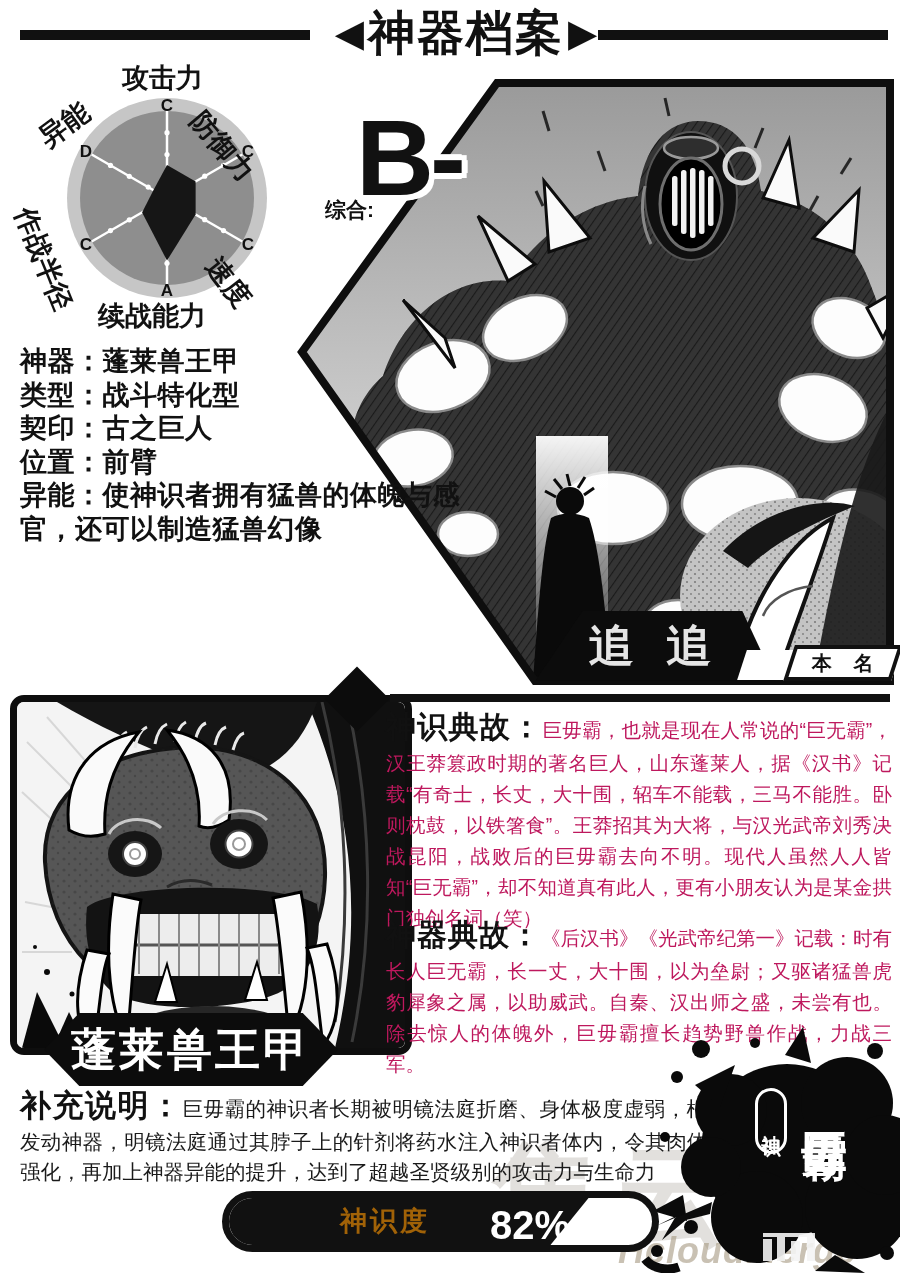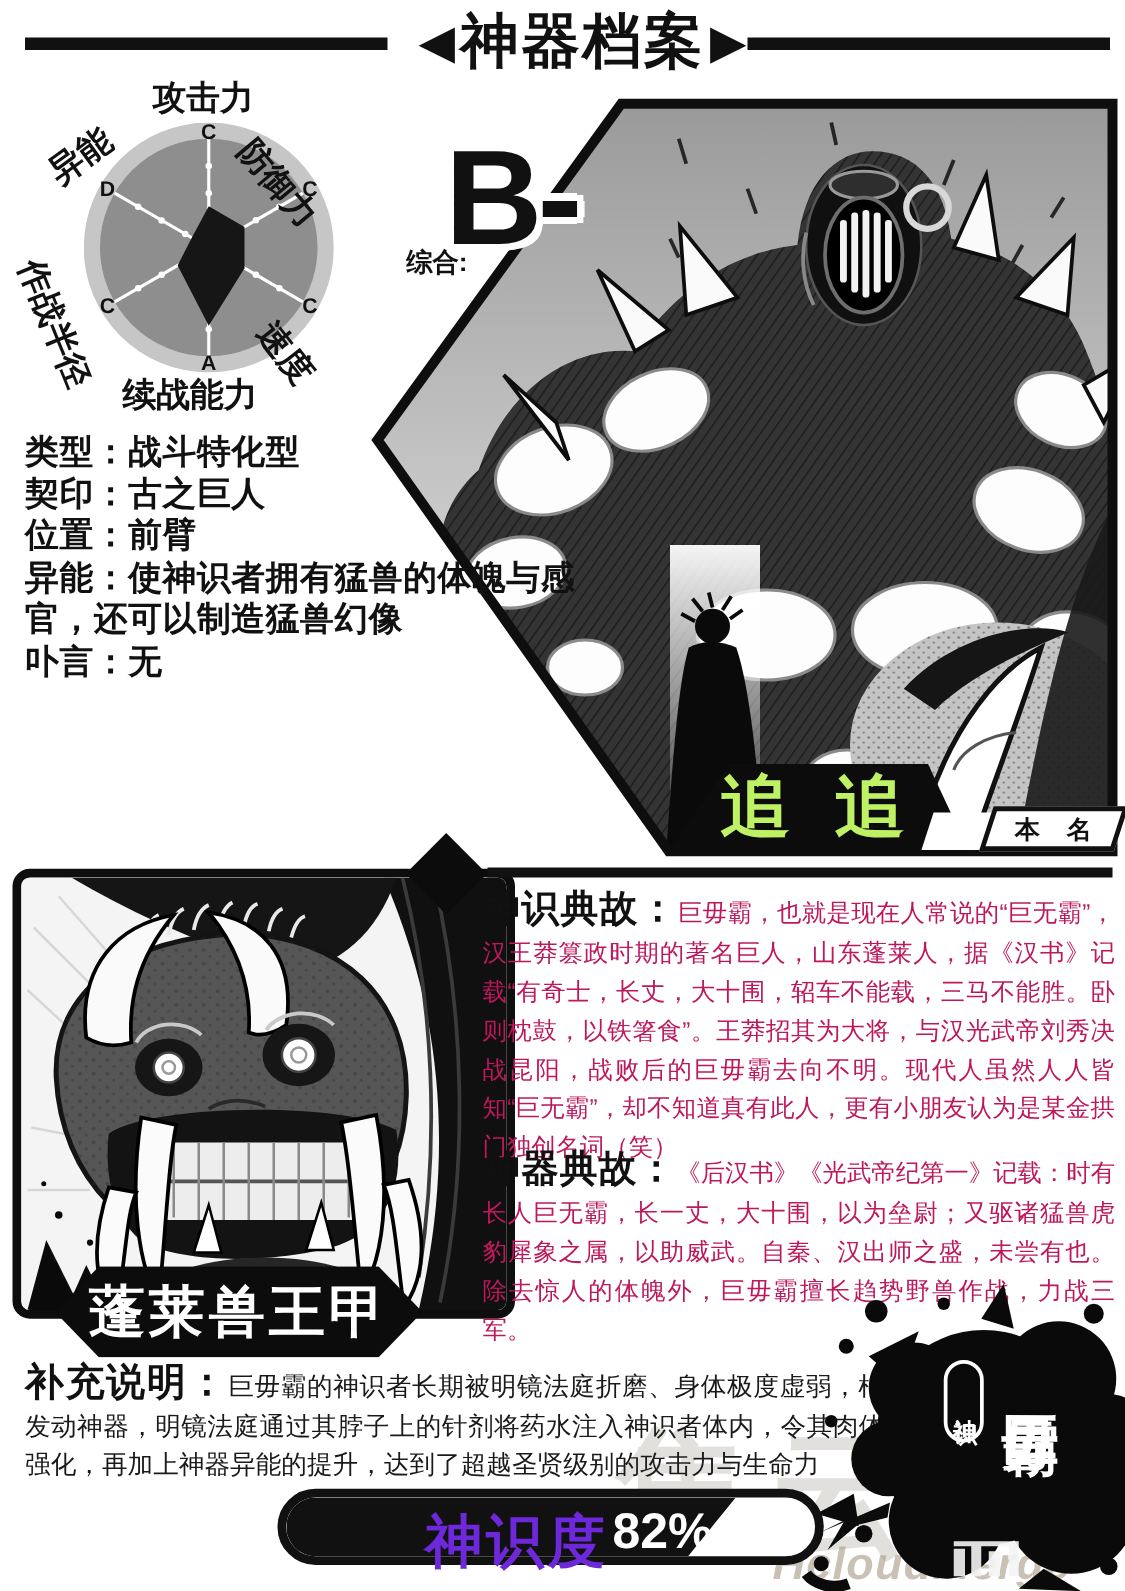--- a/index.html
+++ b/index.html
@@ -19,21 +19,21 @@
   
   .overall-label{left:310px;top:196px;font-size:21px;font-weight:900;z-index:6;margin-left:15px;}
   .overall-grade{left:356px;top:104px;font-size:108px;font-weight:900;letter-spacing:-4px;z-index:6;line-height:1;
     text-shadow:-5px -5px 0 #fff,5px -5px 0 #fff,-5px 5px 0 #fff,5px 5px 0 #fff,-6px 0 0 #fff,6px 0 0 #fff,0 -6px 0 #fff,0 6px 0 #fff;}
   
   .stats{left:20px;top:345px;width:442px;z-index:4;}
   .stat-line{font-size:27px;font-weight:800;line-height:33.5px;letter-spacing:0.5px;}
   
   .name-banner{left:517px;top:611px;width:262px;height:70px;background:#0c0c0c;z-index:7;
     clip-path:polygon(25% 0%,86% 0%,98.5% 100%,7% 100%);display:flex;align-items:center;justify-content:center;}
-  .name-banner span{color:#bef264;font-size:56px;font-weight:800;letter-spacing:10px;margin-left:14px;}
+  .name-banner span{color:#e5e5e5;font-size:45px;font-weight:800;letter-spacing:10px;margin-left:14px;}
   .tag-stripe{left:742px;top:650px;width:60px;height:30px;background:#fff;transform:skewX(-18deg);z-index:7;}
   .tag-box{left:789px;top:645px;width:108px;height:36px;background:#fff;border:4px solid #111;transform:skewX(-18deg);z-index:8;
     display:flex;align-items:center;justify-content:center;}
   .tag-box span{transform:skewX(18deg);font-size:20px;font-weight:800;letter-spacing:8px;margin-left:8px;}
   .under-line{left:390px;top:694px;width:500px;height:8px;z-index:5;}
   .diamond{left:334px;top:676px;width:46px;height:46px;background:#0c0c0c;transform:rotate(45deg);z-index:6;}
   
   .demon-panel{left:10px;top:695px;width:402px;height:360px;border:7px solid #0e0e0e;border-radius:14px;background:#fff;overflow:hidden;z-index:4;}
   .weapon-banner{left:44px;top:1013px;width:294px;height:73px;background:#0c0c0c;z-index:9;
     clip-path:polygon(12% 0%,88% 0%,100% 50%,88% 100%,12% 100%,0% 50%);display:flex;align-items:center;justify-content:center;}
@@ -43,21 +43,21 @@
   .sec1{left:386px;top:707px;}
   .sec2{left:386px;top:915px;}
   .section .lbl{font-size:30px;font-weight:900;letter-spacing:1px;}
   .section .txt{font-size:19.5px;line-height:31px;color:#be185d;}
   .supplement{left:20px;top:1085px;width:750px;z-index:4;text-align:justify;}
   .supplement .lbl{font-size:31px;font-weight:900;letter-spacing:1px;}
   .supplement .txt{font-size:20.5px;line-height:30px;color:#1a1a1a;}
   
   .progress{left:222px;top:1191px;width:437px;height:61px;border:7px solid #111;border-radius:31px;background:#fff;overflow:hidden;z-index:6;}
   .progress-fill{position:absolute;left:0;top:0;width:100%;height:100%;background:#111;}
-  .progress-label{left:340px;top:1203px;font-size:46px;font-weight:700;color:#6d28d9;z-index:7;letter-spacing:3px;}
+  .progress-label{left:340px;top:1203px;font-size:27px;font-weight:700;color:#a16207;z-index:7;letter-spacing:3px;}
   .progress-value{left:490px;top:1203px;font-size:40px;font-weight:700;color:#fff;z-index:7;}
   
   .blob-svg{left:635px;top:1015px;width:265px;height:258px;z-index:5;}
   .host-tag{left:755px;top:1088px;width:32px;height:66px;border:3px solid #fff;border-radius:16px;z-index:8;
     writing-mode:vertical-rl;display:flex;align-items:center;justify-content:center;color:#fff;font-size:19px;font-weight:700;letter-spacing:2px;}
   .host-name{left:794px;top:1096px;writing-mode:vertical-rl;font-size:46px;font-weight:900;color:#fff;letter-spacing:2px;z-index:8;}
   
   .wm-cn{left:492px;top:1120px;font-size:112px;font-weight:900;color:rgba(150,145,132,0.28);letter-spacing:14px;z-index:1;}
   .wm-latin{left:618px;top:1230px;font-size:36px;font-weight:800;font-style:italic;color:rgba(165,152,128,0.6);z-index:1;letter-spacing:1px;}
   .beast-svg{left:293px;top:76px;width:604px;height:612px;z-index:2;}
@@ -218,25 +218,25 @@
       <path d="M430,475 C470,432 530,420 562,430 C520,447 480,467 455,492 Z" fill="#151515"></path>
       <path d="M450,565 C470,505 505,460 540,442 C520,505 500,555 488,592 C475,586 460,576 450,565 Z" fill="#fff" stroke="#111" stroke-width="4"></path>
       <path d="M597,330 L597,605 L520,605 C540,500 560,400 597,330 Z" fill="#1a1a1a" opacity="0.9"></path>
       <path d="M470,540 a60,40 0 0 1 50,-30" fill="none" stroke="#555" stroke-width="2.5"></path>
     </g>
   </g>
   <path d="M204,7 L597,7 L597,605 L242,605 L9,276 Z" fill="none" stroke="#0e0e0e" stroke-width="8"></path>
 </svg>
 
 <div class="abs stats">
+  <div class="stat-line"><span>神器：</span><span>蓬莱兽王甲</span></div>
   <div class="stat-line"><span>类型：</span><span>战斗特化型</span></div>
   <div class="stat-line"><span>契印：</span><span>古之巨人</span></div>
   <div class="stat-line"><span>位置：</span><span>前臂</span></div>
   <div class="stat-line"><span>异能：</span><span>使神识者拥有猛兽的体魄与感官，还可以制造猛兽幻像</span></div>
-  <div class="stat-line"><span>卟言：</span><span>无</span></div>
 </div>
 
 <div class="abs name-banner">
   <span>追 追</span>
 </div>
 <div class="abs tag-stripe"></div>
 <div class="abs tag-box">
   <span>本 名</span>
 </div>
 <div class="abs bar under-line"></div>

